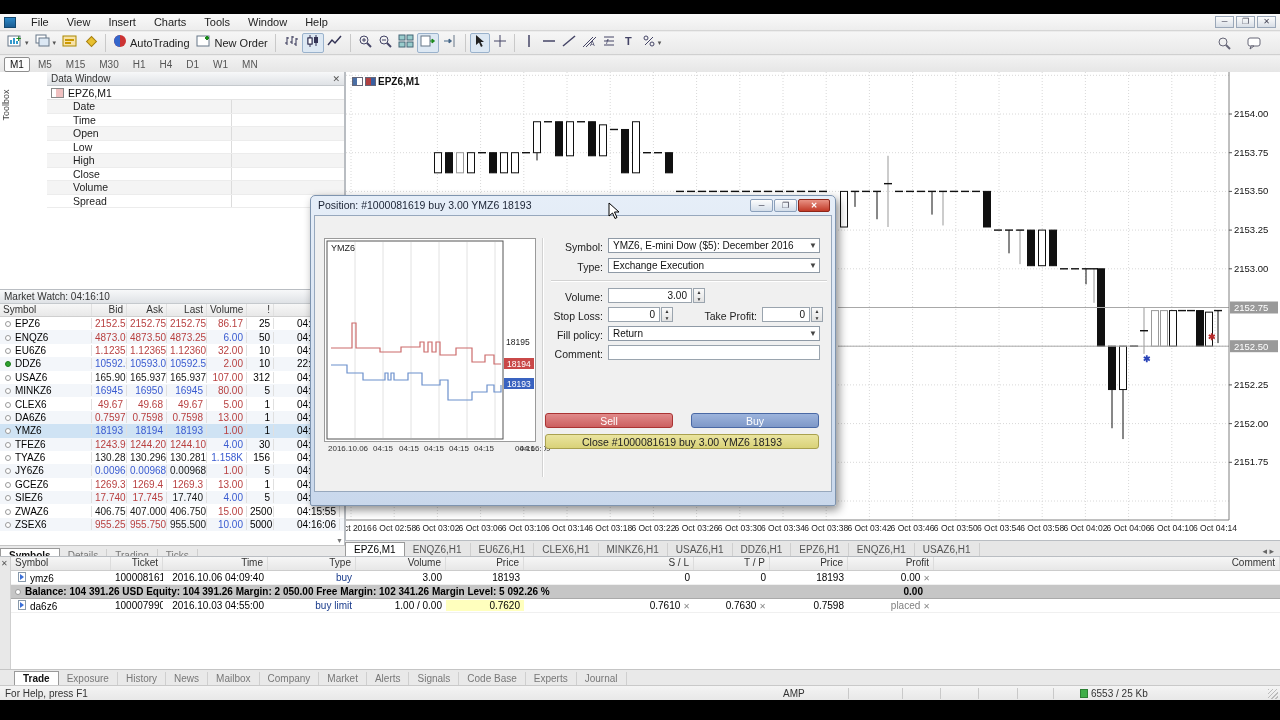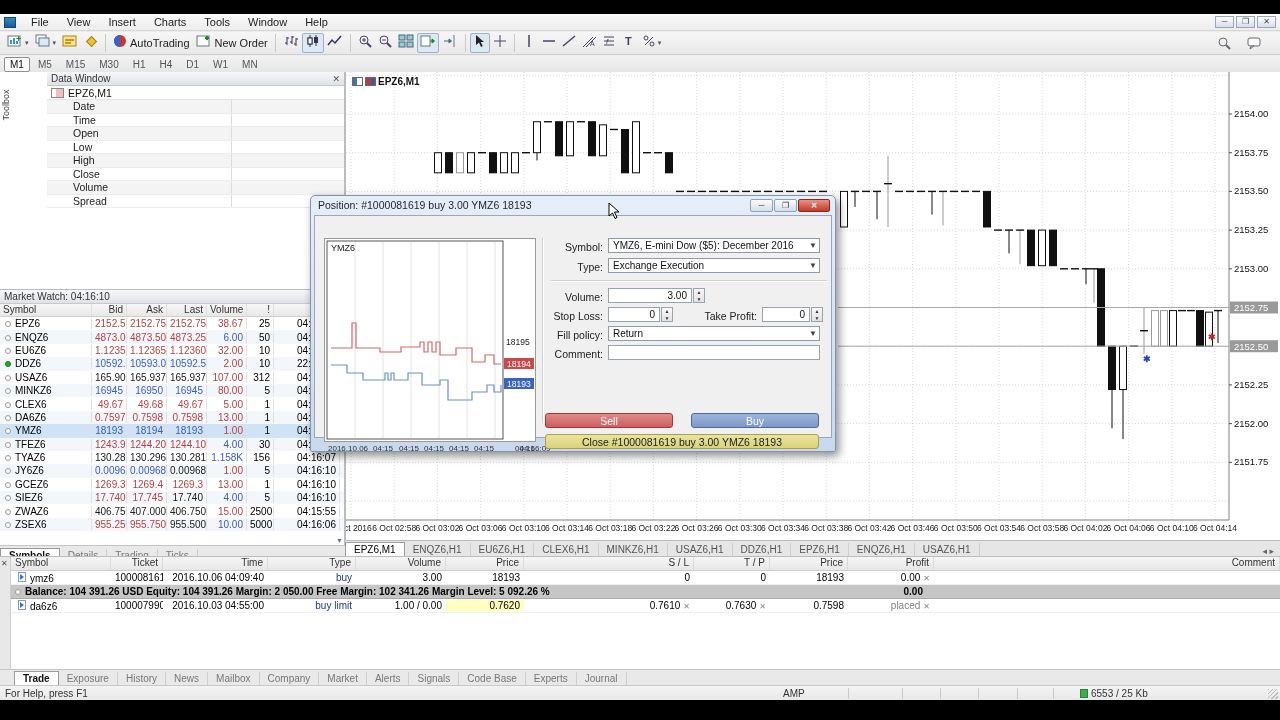--- a/index.html
+++ b/index.html
@@ -88,21 +88,21 @@
   #tbx-tabs { position:absolute; left:0; top:655px; width:1280px; height:16px; background:#e9e9e9; border-top:1px solid #c5c5c5; display:flex; align-items:flex-end; font-size:10px; color:#777; padding-left:14px; }
   #statusbar { position:absolute; left:0; top:671px; width:1280px; height:15px; background:linear-gradient(#f4f4f4,#e8e8e8); border-top:1px solid #c9c9c9; font-size:10px; color:#333; }
   #sb-help { position:absolute; left:5px; top:2px; }
   #sb-server { position:absolute; left:783px; top:2px; }
   .sb-sep { position:absolute; top:2px; width:1px; height:11px; background:#c9c9c9; }
   #sb-traffic { position:absolute; left:1080px; top:2px; display:flex; align-items:center; gap:3px; }
   .traffic-ico { width:8px; height:9px; background:#3fae49; border:1px solid #2c8034; }
   #sb-grip { position:absolute; right:2px; top:3px; width:10px; height:10px; background:repeating-linear-gradient(135deg,#bbb 0 1px,transparent 1px 3px); }
 
   
-  #dialog { position:absolute; left:310px; top:181px; width:526px; height:257px; z-index:50; background:linear-gradient(#e6eef8,#c9d8ec); border:1px solid #7e94af; border-radius:5px 5px 2px 2px; box-shadow:3px 4px 10px rgba(0,0,0,.45); }
+  #dialog { position:absolute; left:310px; top:181px; width:526px; height:311px; z-index:50; background:linear-gradient(#e6eef8,#c9d8ec); border:1px solid #7e94af; border-radius:5px 5px 2px 2px; box-shadow:3px 4px 10px rgba(0,0,0,.45); }
   #dlg-title { position:absolute; left:7px; top:3px; font-size:10.5px; color:#1a2233; }
   #dlg-controls { position:absolute; right:5px; top:3px; display:flex; gap:1px; }
   .dlg-ctl { width:23px; height:13px; border:1px solid #8ba0bb; border-radius:2px; background:linear-gradient(#fdfdfd,#d3dde9); font-size:8px; line-height:11px; text-align:center; color:#334; }
   .dlg-ctl.close { width:32px; background:linear-gradient(#e89284,#c23a28); color:#fff; border-color:#8e2619; font-weight:bold; }
   #dlg-inner { position:absolute; left:3px; top:19px; right:3px; bottom:13px; background:#f0f0f0; border:1px solid #97a8bd; }
   #tick-panel { position:absolute; left:9px; top:22px; width:212px; height:204px; background:#fff; border:1px solid #9a9a9a; }
   #tick-xlabels { position:absolute; left:9px; top:228px; width:240px; height:12px; font-size:8px; color:#333; }
   #tick-xlabels span { position:absolute; top:0; transform:translateX(-50%); white-space:nowrap; }
   #tick-xlabels span:first-child { transform:none; }
   #dlg-vsep { position:absolute; left:227px; top:22px; bottom:14px; width:2px; border-left:1px solid #d2d2d2; border-right:1px solid #fff; }
@@ -389,21 +389,21 @@
           <span class="mw-cell c-vol">Volume</span>
           <span class="mw-cell c-ex">!</span>
           <span class="mw-cell c-tm">Time</span>
         </div>
       <div id="mw-rows">
           <div class="mw-row">
             <span class="mw-cell c-sym"><span class="dot"></span>EPZ6</span>
             <span class="mw-cell c-bid" style="color: rgb(184, 64, 64);">2152.50</span>
             <span class="mw-cell c-ask" style="color: rgb(184, 64, 64);">2152.75</span>
             <span class="mw-cell c-last" style="color: rgb(184, 64, 64);">2152.75</span>
-            <span class="mw-cell c-vol" style="color: rgb(184, 64, 64);">38.67</span>
+            <span class="mw-cell c-vol" style="color: rgb(184, 64, 64);">86.17</span>
             <span class="mw-cell c-ex">25</span>
             <span class="mw-cell c-tm">04:16:10</span>
           </div>
           <div class="mw-row">
             <span class="mw-cell c-sym"><span class="dot"></span>ENQZ6</span>
             <span class="mw-cell c-bid" style="color: rgb(184, 64, 64);">4873.00</span>
             <span class="mw-cell c-ask" style="color: rgb(184, 64, 64);">4873.50</span>
             <span class="mw-cell c-last" style="color: rgb(184, 64, 64);">4873.25</span>
             <span class="mw-cell c-vol" style="color: rgb(58, 91, 208);">6.00</span>
             <span class="mw-cell c-ex">50</span>

